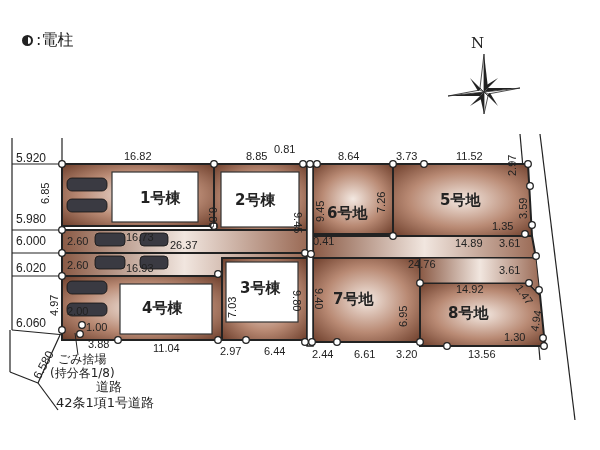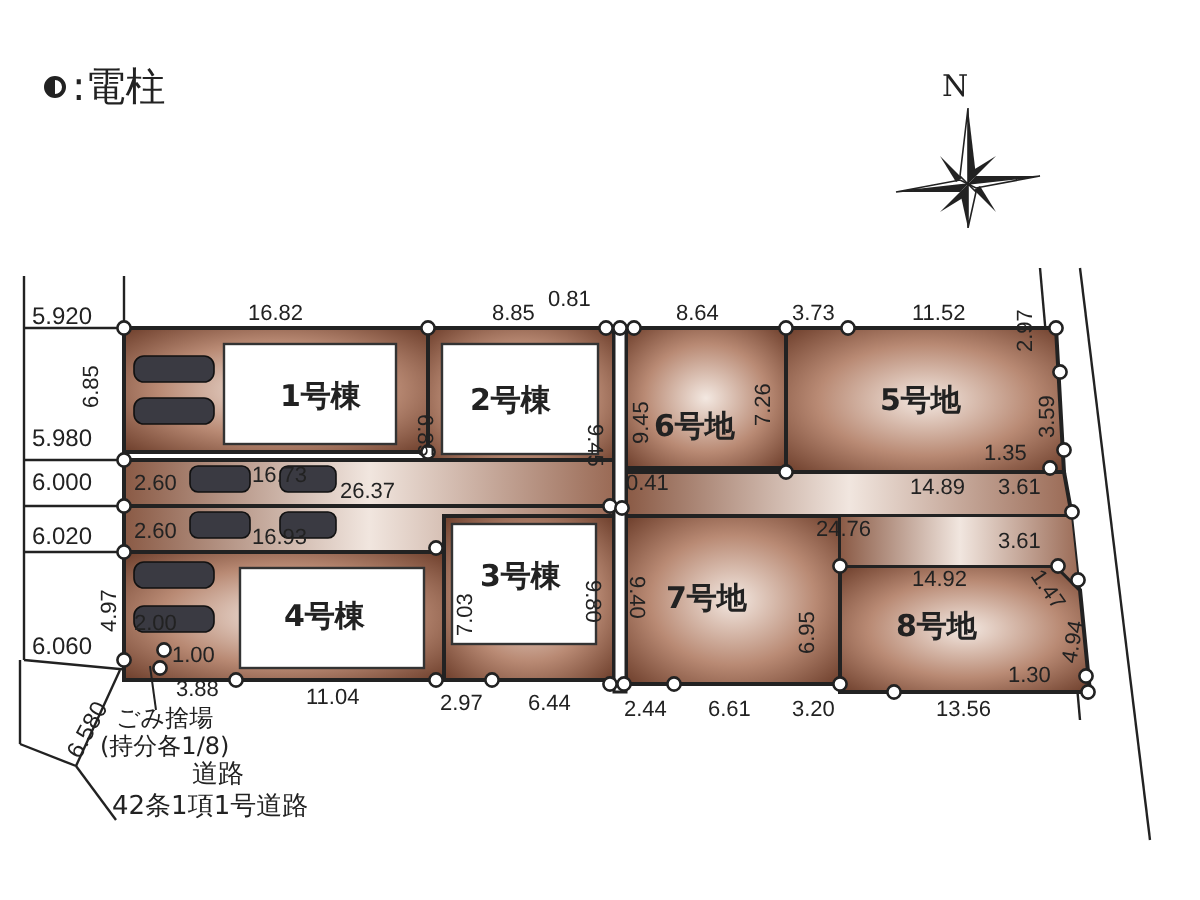--- a/index.html
+++ b/index.html
@@ -1,19 +1,19 @@
 <!DOCTYPE html>
 <html><head>
 <meta charset="utf-8">
 <style>
   html, body { margin: 0; padding: 0; background: #ffffff; }
   body { width: 600px; height: 450px; position: relative; overflow: hidden;
          font-family: "DejaVu Sans", sans-serif; }
   #plan { position: absolute; left: 0; top: 0; width: 600px; height: 450px; }
-  .legend { position: absolute; left: 22px; top: 30px; font-size: 20px; color: #222;
+  .legend { position: absolute; left: 22px; top: 30px; font-size: 16px; color: #222;
             display: flex; align-items: center; gap: 3px; }
   .legend .pole { width: 11px; height: 11px; border-radius: 50%; border: 2px solid #222;
                   background: linear-gradient(90deg, #222 50%, #fff 50%); box-sizing: border-box; }
   .compass { position: absolute; left: 444px; top: 34px; width: 80px; height: 80px; }
   .compass .n { position: absolute; left: 27px; top: 0; font-family: "DejaVu Serif", serif; font-size: 15px; color: #222; }
   svg text { font-family: "Liberation Sans", sans-serif; }
   .dim { font-size: 11px; fill: #222; }
   .lbl { font-size: 15px; fill: #222; font-weight: bold; font-family: "DejaVu Sans", sans-serif; }
   .road { font-size: 13px; fill: #222; font-family: "DejaVu Sans", sans-serif; }
 </style>

